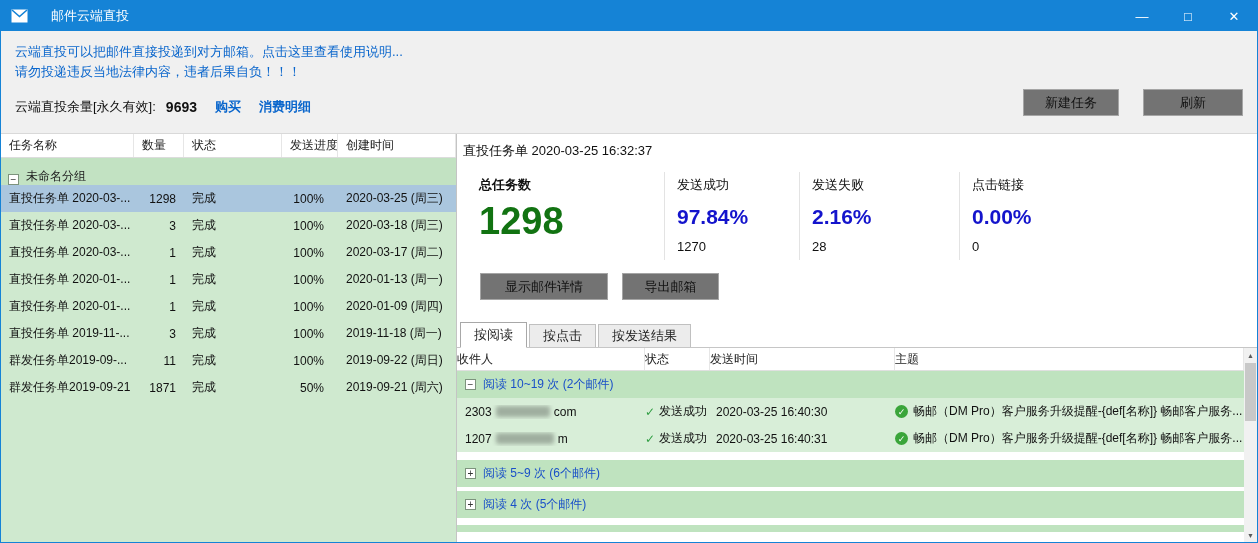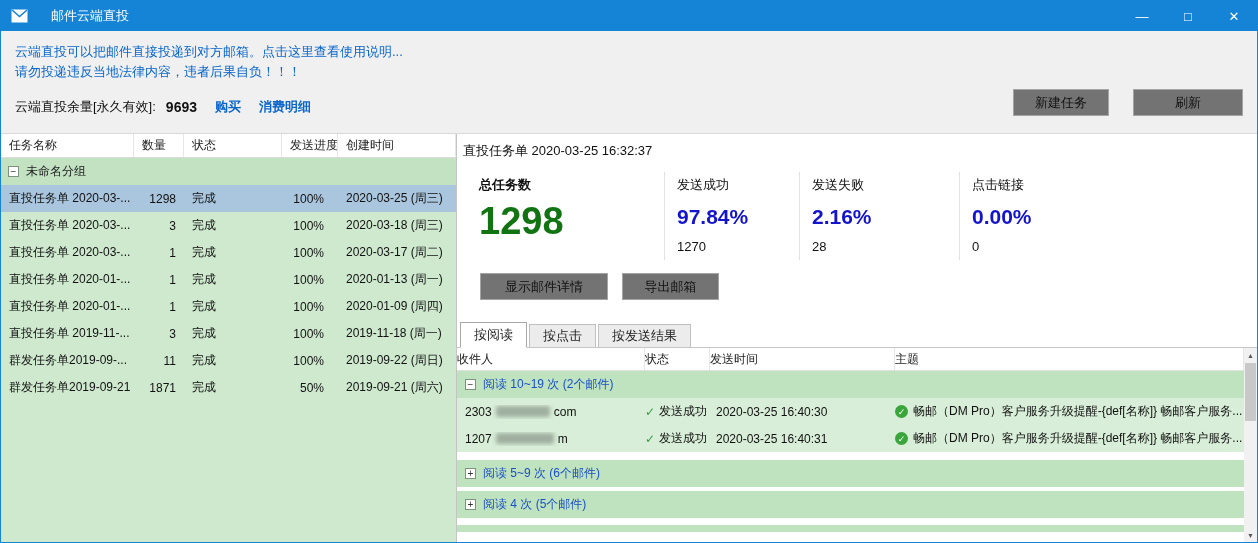--- a/index.html
+++ b/index.html
@@ -16,30 +16,30 @@
   
   .header { position: relative; height: 103px; background: #f0f0f0; padding: 11px 14px 0 14px; border-bottom: 1px solid #d9d9d9; }
   .notice { color: #0a66cc; font-size: 13px; line-height: 20px; }
   .balance-row { margin-top: 16px; font-size: 13px; display: flex; align-items: center; }
   .balance-label { color: #111; }
   .balance-value { font-weight: bold; font-size: 14px; margin-left: 10px; }
   .link { color: #0a66cc; font-weight: bold; margin-left: 18px; cursor: pointer; }
   .header-buttons { position: absolute; right: 14px; top: 58px; display: flex; gap: 24px; }
   .btn { background: #737373; border: 1px solid #a5a5a5; font-size: 13px; height: 27px; font-family: inherit; color: #111; }
   .btn-new { width: 96px; }
-  .btn-refresh { width: 110px; }
+  .btn-refresh { width: 100px; }
 
   
   .main { display: flex; height: 408px; }
 
   
   .left-panel { width: 456px; background: #cfe9cf; border-right: 1px solid #c4c4c4; overflow: hidden; flex: none; }
   .task-header { display: grid; grid-template-columns: 133px 50px 98px 56px 1fr; background: #fff; height: 24px; border-bottom: 1px solid #dcdcdc; }
   .task-header .hcell { display: flex; align-items: center; padding-left: 8px; border-right: 1px solid #e6e6e6; color: #222; overflow: hidden; white-space: nowrap; }
-  .task-group { height: 27px; background: #c2e2c2; display: flex; align-items: center; padding-left: 7px; gap: 7px; color: #222; }
+  .task-group { height: 27px; background: #c2e2c2; display: flex; align-items: flex-end; padding-left: 7px; gap: 7px; color: #222; }
   .expander { width: 11px; height: 11px; border: 1px solid #7d937d; background: #fff; display: inline-flex; align-items: center; justify-content: center; font-size: 10px; line-height: 9px; color: #333; flex: none; }
   .expander.minus::before { content: "−"; }
   .expander.plus::before { content: "+"; }
   .task-row { display: grid; grid-template-columns: 133px 50px 98px 56px 1fr; height: 27px; align-items: center; background: #cfe9cf; }
   .task-row.selected { background: #aac6de; }
   .cell { overflow: hidden; white-space: nowrap; }
   .cell.name { padding-left: 8px; }
   .cell.count { text-align: right; padding-right: 8px; }
   .cell.status { padding-left: 8px; }
   .cell.progress { text-align: right; padding-right: 14px; }

